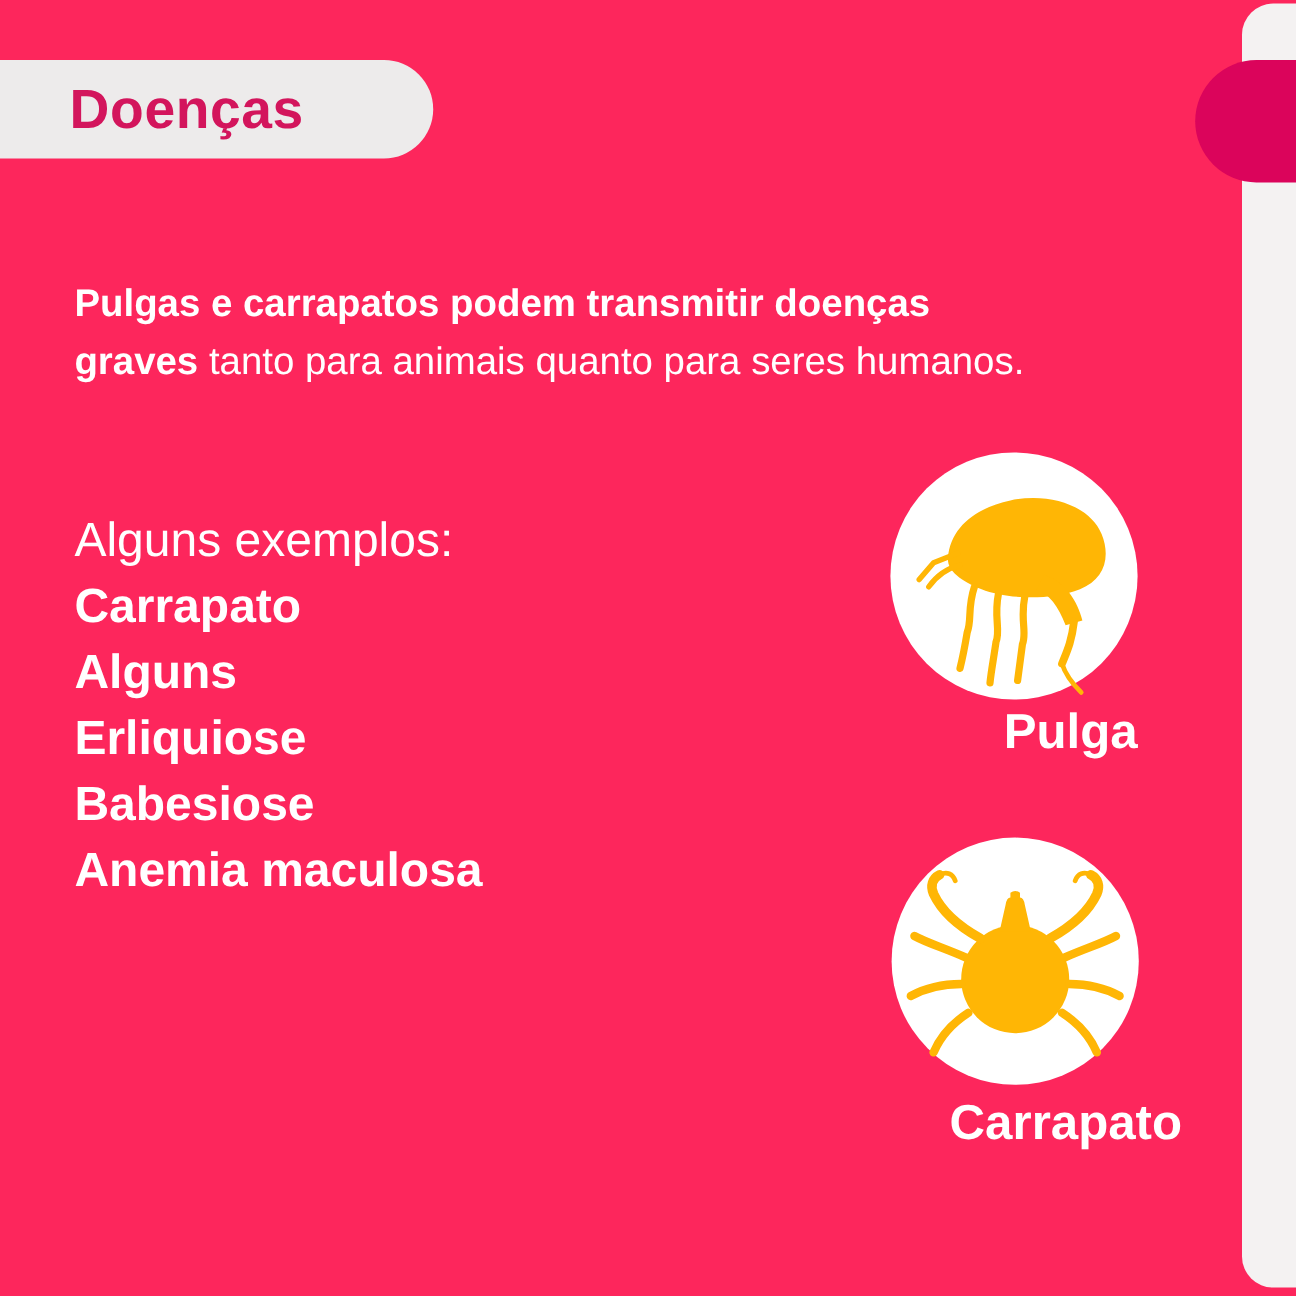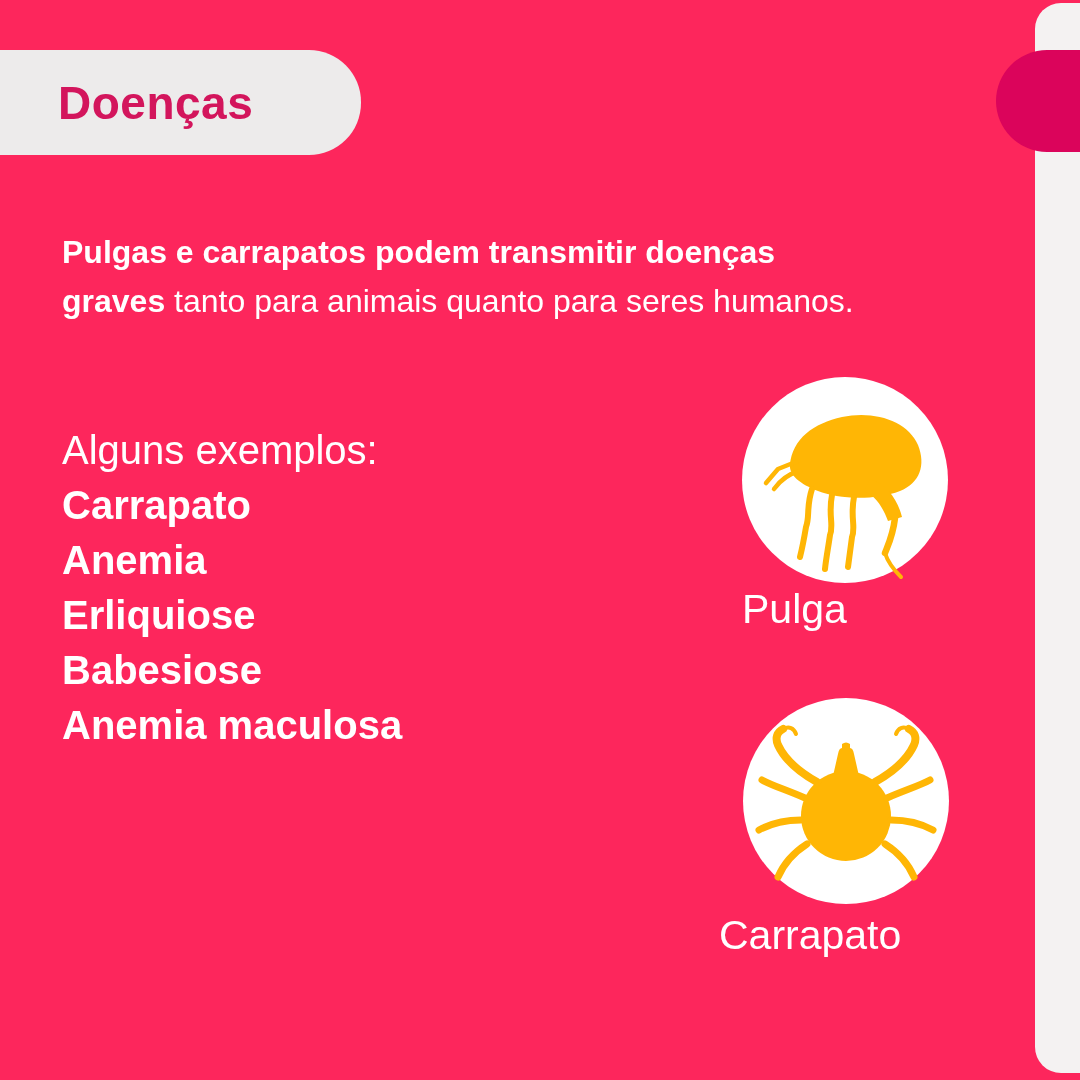--- a/index.html
+++ b/index.html
@@ -17,21 +17,21 @@
     border-radius:26px 0 0 26px;
   }
   
   .accent-pill{
     position:absolute;right:0;top:50px;width:84px;height:102px;
     background:var(--accent,#DB045B);
     border-radius:51px 0 0 51px;
   }
   
   .title-pill{
-    position:absolute;left:0;top:50px;width:361px;height:105px;
+    position:absolute;left:0;top:50px;width:361px;height:82px;
     background:var(--pill-bg,#EDEBEB);
     border-radius:0 52px 52px 0;
     display:flex;align-items:center;
     padding-left:58px;box-sizing:border-box;
   }
   .title-pill .title{
     font-size:46px;font-weight:700;letter-spacing:0.5px;
     color:var(--title-color,#D3155C);
   }
   
@@ -48,22 +48,22 @@
   .examples .item{font-weight:700;}
   
   .figure-circle{
     position:absolute;width:206px;height:206px;border-radius:50%;
     background:var(--circle-bg,#FFFFFF);
   }
   .figure-circle svg{display:block;width:206px;height:206px;color:var(--yellow,#FFB605);}
   #flea-circle{left:742px;top:377px;}
   #tick-circle{left:743px;top:698px;}
   .figure-label{
-    position:absolute;width:206px;text-align:left;
-    font-size:41px;font-weight:400;color:var(--text,#FFFFFF);
+    position:absolute;width:206px;text-align:right;
+    font-size:41px;font-weight:700;color:var(--text,#FFFFFF);
     line-height:1;
   }
   #flea-label{left:742px;top:589px;}
   #tick-label{left:719px;top:915px;width:266px;}
 </style>
 </head>
 <body>
 
 <div id="canvas" style="--bg: #FD265C; --accent: #DB045B; --title-color: #D3155C; --pill-bg: #EDEBEB; --bar-bg: #F4F2F2; --circle-bg: #FFFFFF; --yellow: #FFB605; --text: #FFFFFF;">
 
@@ -72,21 +72,21 @@
 
   <div class="title-pill">
     <span class="title">Doenças</span>
   </div>
 
   <p class="intro"><span class="b">Pulgas e carrapatos podem transmitir doenças graves</span><span> tanto para animais quanto para seres humanos.</span></p>
 
   <div class="examples">
     <div class="heading">Alguns exemplos:</div>
     <div class="item">Carrapato</div>
-    <div class="item">Anemia</div>
+    <div class="item">Alguns</div>
     <div class="item">Erliquiose</div>
     <div class="item">Babesiose</div>
     <div class="item">Anemia maculosa</div>
   </div>
 
   <div class="figure-circle" id="flea-circle">
     <svg viewBox="0 0 206 206" aria-hidden="true">
 
       <path fill="currentColor" d="M48 88
         C50 62 72 46 100 40

